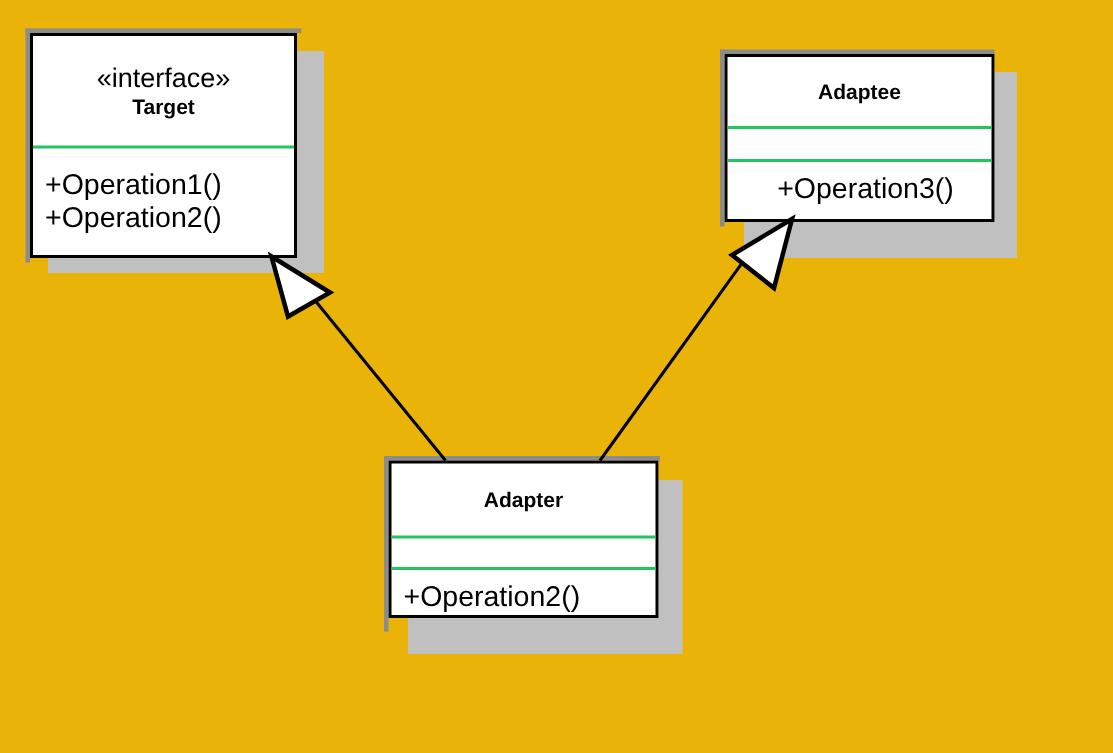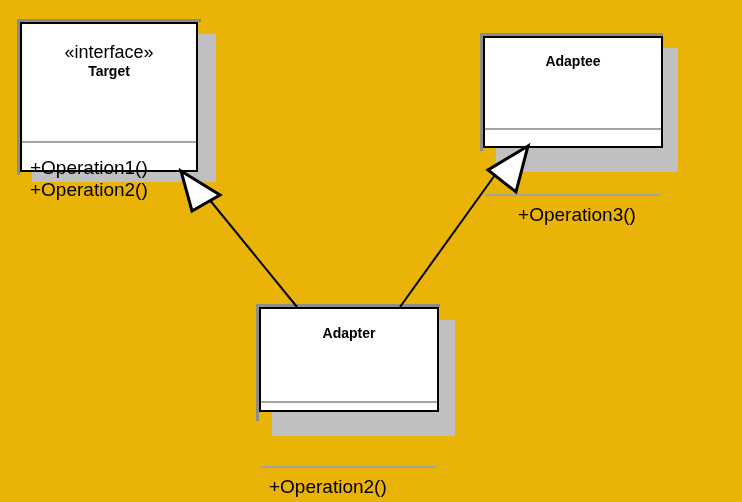--- a/index.html
+++ b/index.html
@@ -54,22 +54,21 @@
   .compartment {
     box-sizing: border-box;
     display: flex;
     flex-direction: column;
     align-items: center;
     justify-content: center;
     color: #000000;
     line-height: 1.15;
   }
   .compartment + .compartment {
-    border-top: 2px solid #a3a3a3;
-    margin-top: 44px;
+    border-top: 2px solid #22c55e;
   }
   .comp-name {
     font-size: 19px;
   }
   .comp-stereotype {
     font-size: 18px;
     font-weight: normal;
   }
   .comp-title {
     font-size: 14px;

